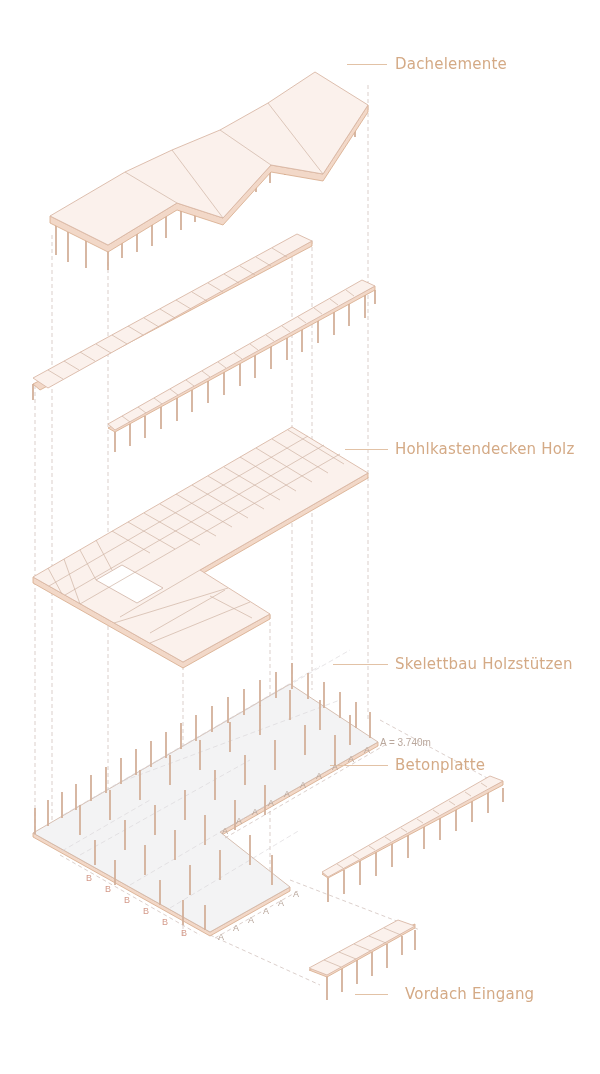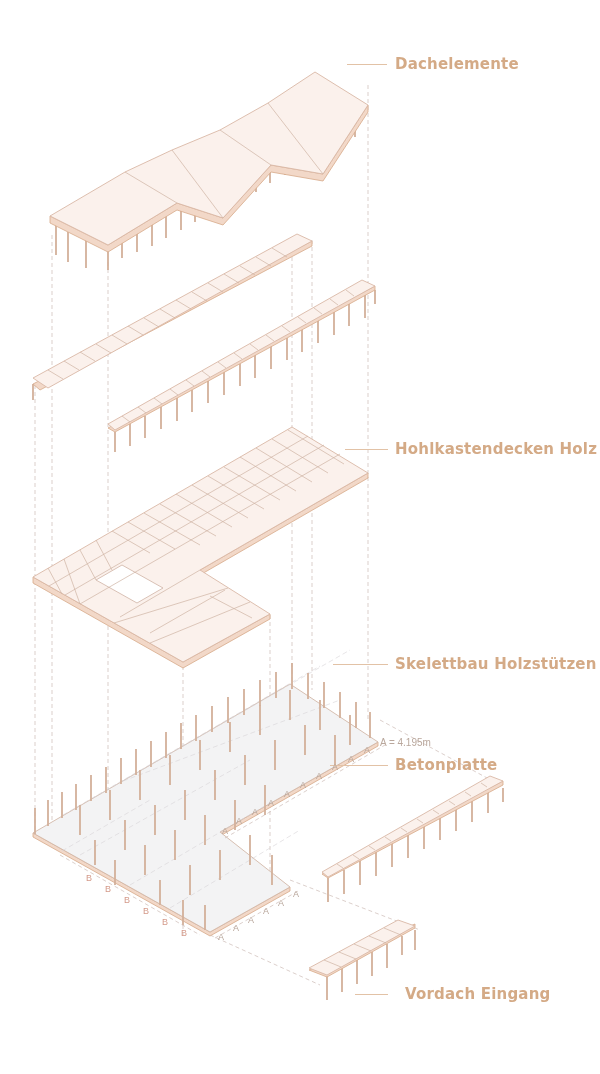--- a/index.html
+++ b/index.html
@@ -1,18 +1,18 @@
 <!DOCTYPE html>
 <html><head>
 <meta charset="utf-8">
 <style>
   html, body { margin: 0; padding: 0; background: #ffffff; }
   body { width: 600px; height: 1074px; position: relative; overflow: hidden; font-family: "DejaVu Sans", sans-serif; }
   #canvas { position: absolute; left: 0; top: 0; width: 600px; height: 1074px; }
-  .label { position: absolute; color: #d4aa86; font-size: 15px; letter-spacing: 0.2px; white-space: nowrap; font-family: "DejaVu Sans", sans-serif; font-weight: 700; }
+  .label { position: absolute; color: #d4aa86; font-size: 15px; letter-spacing: 0.2px; white-space: nowrap; font-family: "DejaVu Sans", sans-serif; font-weight: 400; }
   .leader { position: absolute; height: 1px; background: #e2c2a6; }
   .dim { position: absolute; color: #b9a79c; font-size: 9px; font-family: "Liberation Sans", sans-serif; }
   .dimb { position: absolute; color: #d49a8a; font-size: 9px; font-family: "Liberation Sans", sans-serif; }
   svg .slab { fill: #fbf1ec; stroke: #d9b8a6; stroke-width: 0.9; }
   svg .edge { fill: #f2d8c8; stroke: #d7a989; stroke-width: 0.8; }
   svg .grid { stroke: #cfb3a4; stroke-width: 0.7; fill: none; }
   svg .post { stroke: #d3b09a; stroke-width: 1.8; }
   svg .dash { stroke: #cbbab4; stroke-width: 0.7; stroke-dasharray: 4 3; fill: none; }
   svg .base { fill: #f3f3f4; stroke: #d3b8a8; stroke-width: 0.9; }
   svg .basegrid { stroke: #d6d4d6; stroke-width: 0.6; stroke-dasharray: 5 3; fill: none; }
@@ -312,21 +312,21 @@
 <div class="leader" style="left:333px; top:664px; width:55px;"></div>
 <div class="leader" style="left:330px; top:765px; width:58px;"></div>
 <div class="leader" style="left:355px; top:994px; width:33px;"></div>
 
 <div class="label" style="left:395px; top:55px;">Dachelemente</div>
 <div class="label" style="left:395px; top:440px;">Hohlkastendecken Holz</div>
 <div class="label" style="left:395px; top:655px;text-align:right;">Skelettbau Holzstützen</div>
 <div class="label" style="left:395px; top:756px;text-align:right;">Betonplatte</div>
 <div class="label" style="left:405px; top:985px;">Vordach Eingang</div>
 
-<div class="dim" style="left:380px; top:737px; font-size:10px;">A = 4.195m</div>
+<div class="dim" style="left:380px; top:737px; font-size:10px;">A = 3.740m</div>
 
 <div class="dim" style="left:364px; top:745px;">A</div>
 <div class="dim" style="left:348px; top:754px;">A</div>
 <div class="dim" style="left:332px; top:762px;">A</div>
 <div class="dim" style="left:316px; top:771px;">A</div>
 <div class="dim" style="left:300px; top:780px;">A</div>
 <div class="dim" style="left:284px; top:789px;">A</div>
 <div class="dim" style="left:268px; top:798px;">A</div>
 <div class="dim" style="left:252px; top:807px;">A</div>
 <div class="dim" style="left:236px; top:816px;">A</div>

